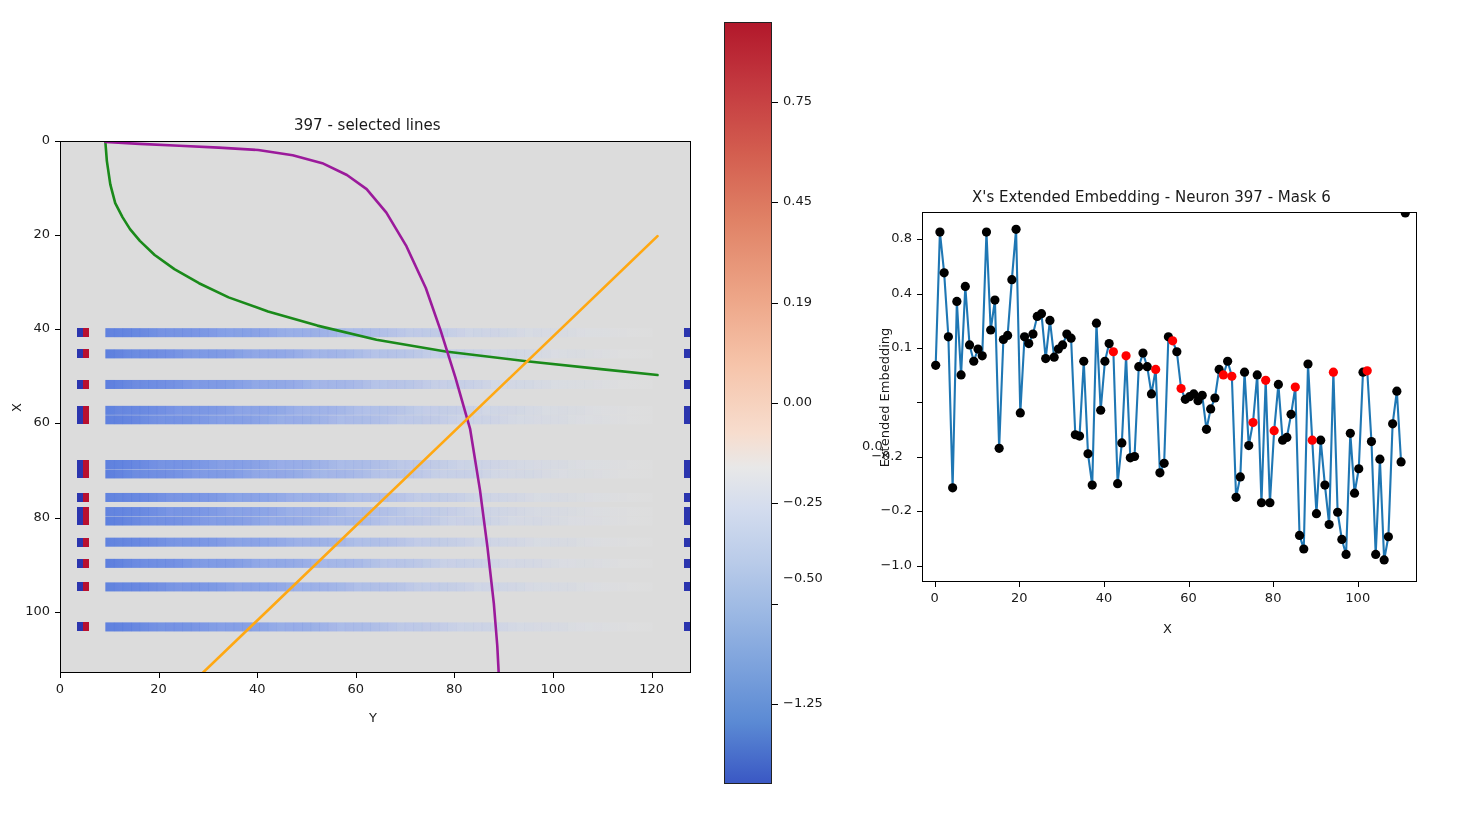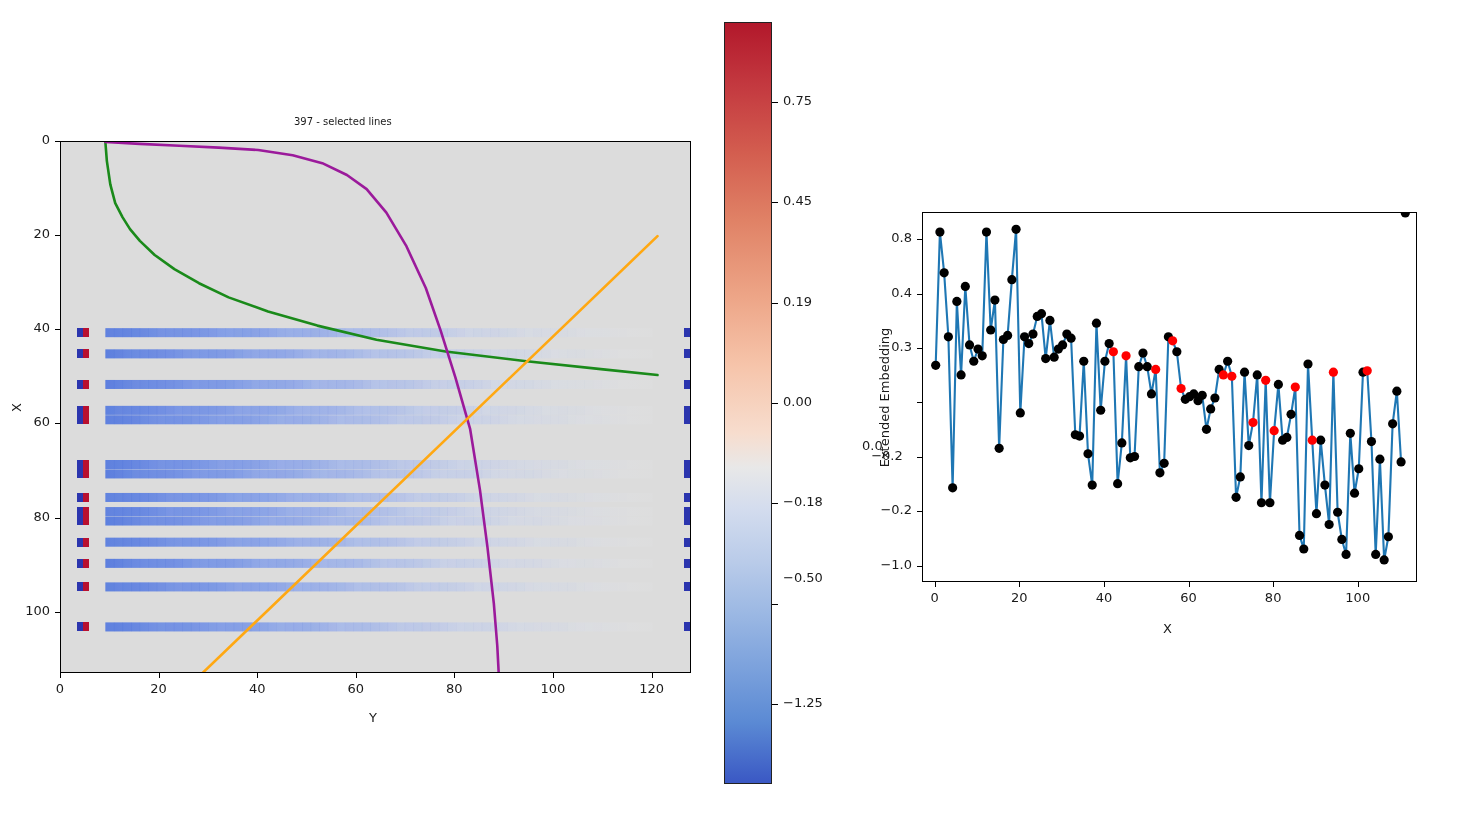--- a/index.html
+++ b/index.html
@@ -1,21 +1,21 @@
 <!DOCTYPE html>
 <html><head>
 <meta charset="utf-8">
 <style>
   html,body{margin:0;padding:0;background:#ffffff;}
   body{width:1461px;height:817px;position:relative;overflow:hidden;
        font-family:"DejaVu Sans","Liberation Sans",sans-serif;color:#000;}
   .fig{position:absolute;inset:0;}
 
   
-  .ttl{position:absolute;font-size:10px;color:#1a1a1a;white-space:nowrap;}
+  .ttl{position:absolute;font-size:15px;color:#1a1a1a;white-space:nowrap;}
   .tick{position:absolute;font-size:13px;color:#1a1a1a;white-space:nowrap;}
   .axlab{position:absolute;font-size:13px;color:#1a1a1a;white-space:nowrap;}
   .vlab{transform-origin:50% 50%;transform:rotate(-90deg);}
 
   
   #leftPanel{position:absolute;left:60px;top:141px;width:631px;height:532px;
              background:#dcdcdc;border:1px solid #000;box-sizing:border-box;overflow:hidden;}
   #leftSvg{position:absolute;left:0;top:0;}
   .mk{position:absolute;height:9px;width:6px;}
   .mk.b{background:#2b35ae;}
@@ -1235,27 +1235,28 @@
   <div id="cbarTicks">
       <div class="cbt" style="top: 102.211px;"></div>
       <div class="cbl" style="top: 93.2105px;">0.75</div>
       <div class="cbt" style="top: 202.474px;"></div>
       <div class="cbl" style="top: 193.474px;">0.45</div>
       <div class="cbt" style="top: 302.737px;"></div>
       <div class="cbl" style="top: 293.737px;">0.19</div>
       <div class="cbt" style="top: 403px;"></div>
       <div class="cbl" style="top: 394px;">0.00</div>
       <div class="cbt" style="top: 503.263px;"></div>
-      <div class="cbl" style="top: 494.263px;">−0.18</div>
+      <div class="cbl" style="top: 494.263px;">−0.25</div>
       <div class="cbt" style="top: 603.526px;"></div>
       <div class="cbl" style="top: 570px;">−0.50</div>
       <div class="cbt" style="top: 703.789px;"></div>
       <div class="cbl" style="top: 694.789px;">−1.25</div>
     </div>
 
+  <div class="ttl" style="left:972px;top:188px;">X's Extended Embedding - Neuron 397 - Mask 6</div>
 
   <div class="axlab vlab" style="left:784px;top:390px;width:200px;text-align:center;">Extended Embedding</div>
 
   <div class="axlab" style="left:1163px;top:621px;">X</div>
 
   <div id="rightPanel">
     <svg id="rightSvg" width="495" height="370">
       <polyline id="rPath" fill="none" stroke="#1f77b4" stroke-width="2.1" stroke-linejoin="round" points="12.69,152.35 16.92,19.04 21.15,59.85 25.38,123.79 29.62,274.78 33.85,88.42 38.08,161.88 42.31,73.46 46.54,131.95 50.77,148.27 55.00,136.03 59.23,142.83 63.46,19.04 67.69,116.99 71.92,87.06 76.15,235.33 80.38,126.51 84.62,122.43 88.85,66.65 93.08,16.32 97.31,199.96 101.54,123.79 105.77,130.59 110.00,121.07 114.23,103.38 118.46,100.66 122.69,145.55 126.92,107.46 131.15,144.19 135.38,136.03 139.62,131.95 143.85,121.07 148.08,125.15 152.31,221.73 156.54,223.09 160.77,148.27 165.00,240.77 169.23,272.06 173.46,110.18 177.69,197.24 181.92,148.27 186.15,130.59 190.38,138.75 194.62,270.70 198.85,229.89 203.08,142.83 207.31,244.85 211.54,243.49 215.77,153.71 220.00,140.11 224.23,153.71 228.46,180.92 232.69,156.43 236.92,259.82 241.15,250.29 245.38,123.79 249.62,127.87 253.85,138.75 258.08,175.48 262.31,186.36 266.54,183.64 270.77,180.92 275.00,187.72 279.23,182.28 283.46,216.29 287.69,195.88 291.92,185.00 296.15,156.43 300.38,161.88 304.62,148.27 308.85,163.24 313.08,284.30 317.31,263.90 321.54,159.15 325.77,232.61 330.00,209.49 334.23,161.88 338.46,289.74 342.69,167.32 346.92,289.74 351.15,217.65 355.38,171.40 359.62,227.17 363.85,224.45 368.08,201.32 372.31,174.12 376.54,322.39 380.77,335.99 385.00,150.99 389.23,227.17 393.46,300.63 397.69,227.17 401.92,272.06 406.15,311.51 410.38,159.15 414.62,299.26 418.85,326.47 423.08,341.43 427.31,220.37 431.54,280.22 435.77,255.74 440.00,159.15 444.23,157.79 448.46,228.53 452.69,341.43 456.92,246.21 461.15,346.88 465.38,323.75 469.62,210.85 473.85,178.20 478.08,248.93 482.31,NaN"></polyline>
       <g id="rDots">
           <circle cx="12.69" cy="152.35" r="4.6" fill="#000000"></circle>
@@ -1387,21 +1388,21 @@
       <div class="tick" style="left: 1168.54px; top: 590px; width: 40px; text-align: center;">60</div>
       <div class="rtickmark" style="left: 1273.15px; top: 582px; width: 1px; height: 5px;"></div>
       <div class="tick" style="left: 1253.15px; top: 590px; width: 40px; text-align: center;">80</div>
       <div class="rtickmark" style="left: 1357.77px; top: 582px; width: 1px; height: 5px;"></div>
       <div class="tick" style="left: 1337.77px; top: 590px; width: 40px; text-align: center;">100</div>
       <div class="rtickmark" style="left: 917px; top: 239.206px; width: 5px; height: 1px;"></div>
       <div class="tick" style="left: 862px; top: 230.206px; width: 50px; text-align: right;">0.8</div>
       <div class="rtickmark" style="left: 917px; top: 293.618px; width: 5px; height: 1px;"></div>
       <div class="tick" style="left: 862px; top: 284.618px; width: 50px; text-align: right;">0.4</div>
       <div class="rtickmark" style="left: 917px; top: 348.029px; width: 5px; height: 1px;"></div>
-      <div class="tick" style="left: 862px; top: 339.029px; width: 50px; text-align: right;">0.3</div>
+      <div class="tick" style="left: 862px; top: 339.029px; width: 50px; text-align: right;">0.1</div>
       <div class="rtickmark" style="left: 917px; top: 402.441px; width: 5px; height: 1px;"></div>
       <div class="tick" style="left: 862px; top: 390px; width: 50px;  margin-top: 48px;">0.0</div>
       <div class="rtickmark" style="left: 917px; top: 456.853px; width: 5px; height: 1px;"></div>
       <div class="tick" style="left: 862px; top: 447.853px; width: 50px; text-align: center;">−0.2</div>
       <div class="rtickmark" style="left: 917px; top: 511.265px; width: 5px; height: 1px;"></div>
       <div class="tick" style="left: 862px; top: 502.265px; width: 50px; text-align: right;">−0.2</div>
       <div class="rtickmark" style="left: 917px; top: 565.676px; width: 5px; height: 1px;"></div>
       <div class="tick" style="left: 862px; top: 556.676px; width: 50px; text-align: right;">−1.0</div>
     </div>
 

